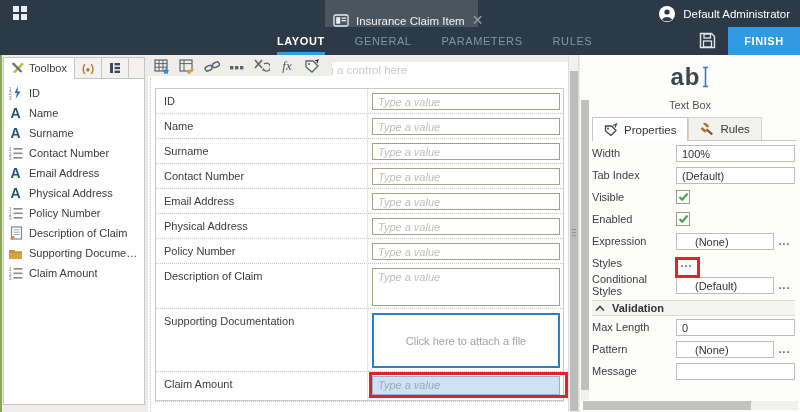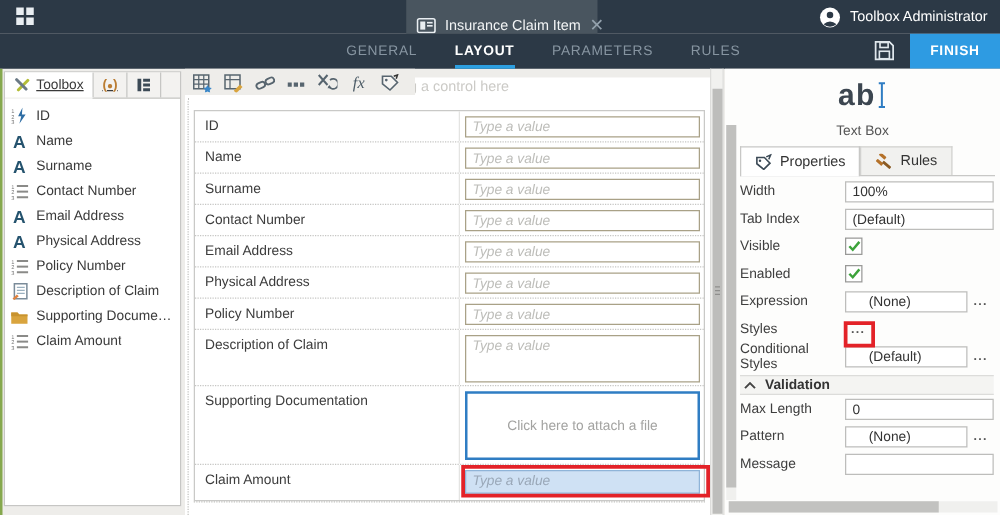--- a/index.html
+++ b/index.html
@@ -22,21 +22,21 @@
   .nav-tab { height:28px; display:flex; align-items:center; color:#8795a1; font-size:11px; letter-spacing:.6px; cursor:pointer; border-bottom:3px solid transparent; padding-top:3px; }
   .nav-tab.active { color:#ffffff; font-weight:bold; border-bottom-color:#2d9fe0; }
   .save-btn { position:absolute; left:699px; top:5px; width:18px; height:18px; }
   .finish-btn { position:absolute; right:0; top:0; width:72px; height:28px; background:#2e9be2; color:#fff; font-weight:bold; font-size:11px; letter-spacing:.6px; display:flex; align-items:center; justify-content:center; cursor:pointer; }
 
   .green-edge { position:absolute; left:0; top:55px; width:2px; height:357px; background:#85a84e; }
 
   
   .toolbox { position:absolute; left:3px; top:57px; width:142px; height:348px; background:#fff; border:1px solid #c6c6c4; }
   .tb-tabs { display:flex; height:21px; border-bottom:1px solid #c6c6c4; background:#f3f2f0; }
-  .tb-tab { display:flex; align-items:center; gap:5px; padding:0 7px; border-right:1px solid #c6c6c4; font-size:11px; color:#3a3a3a; cursor:pointer;text-decoration:underline; }
+  .tb-tab { display:flex; align-items:center; gap:5px; padding:0 7px; border-right:1px solid #c6c6c4; font-size:11px; color:#3a3a3a; cursor:pointer; }
   .tb-tab.active { background:#fff; position:relative; }
   .tb-tab.active::after { content:""; position:absolute; left:0; right:0; bottom:-1px; height:1px; background:#fff; }
   .tb-list { padding-top:4px; }
   .tb-item { height:20px; display:flex; align-items:center; gap:6px; padding-left:4px; cursor:pointer; }
   .tb-item .lbl { max-width:112px; white-space:nowrap; overflow:hidden; text-overflow:ellipsis; }
   .tb-ico { width:15px; height:15px; display:flex; align-items:center; justify-content:center; flex:none; }
   .ico-A { font-weight:bold; font-size:14px; color:#25536e; line-height:1; }
 
   
   .cv-toolbar { position:absolute; left:148px; top:55px; width:184px; height:21px; background:#eeedea; display:flex; align-items:center; gap:9px; padding-left:6px; z-index:5; }
@@ -113,28 +113,28 @@
       <span class="close">✕</span>
     </div>
     <div class="userbox">
       <span>
         <svg width="18" height="18" viewBox="0 0 18 18">
             <circle cx="9" cy="9" r="8" fill="#ffffff"></circle>
             <circle cx="9" cy="7" r="2.6" fill="#2c3946"></circle>
             <path d="M3.8 14.4 Q9 9.8 14.2 14.4 A8 8 0 0 1 3.8 14.4 Z" fill="#2c3946"></path>
           </svg>
       </span>
-      <span>Toolbox Administrator</span>
+      <span>Default Administrator</span>
     </div>
   </div>
 
   <div class="navbar">
     <div class="nav-tabs" id="nav-tabs">
+        <div class="nav-tab active">LAYOUT</div>
         <div class="nav-tab">GENERAL</div>
-        <div class="nav-tab active">LAYOUT</div>
         <div class="nav-tab">PARAMETERS</div>
         <div class="nav-tab">RULES</div>
       </div>
     <div class="save-btn">
       <svg width="17" height="17" viewBox="0 0 17 17">
           <path d="M1.5 1.5 h11 l3 3 v11 h-14 Z" fill="none" stroke="#dfe7ec" stroke-width="1.4"></path>
           <rect x="4.5" y="9" width="8" height="6" fill="none" stroke="#dfe7ec" stroke-width="1.3"></rect>
           <rect x="5" y="2" width="6.5" height="4" fill="none" stroke="#dfe7ec" stroke-width="1.3"></rect>
         </svg>
     </div>

